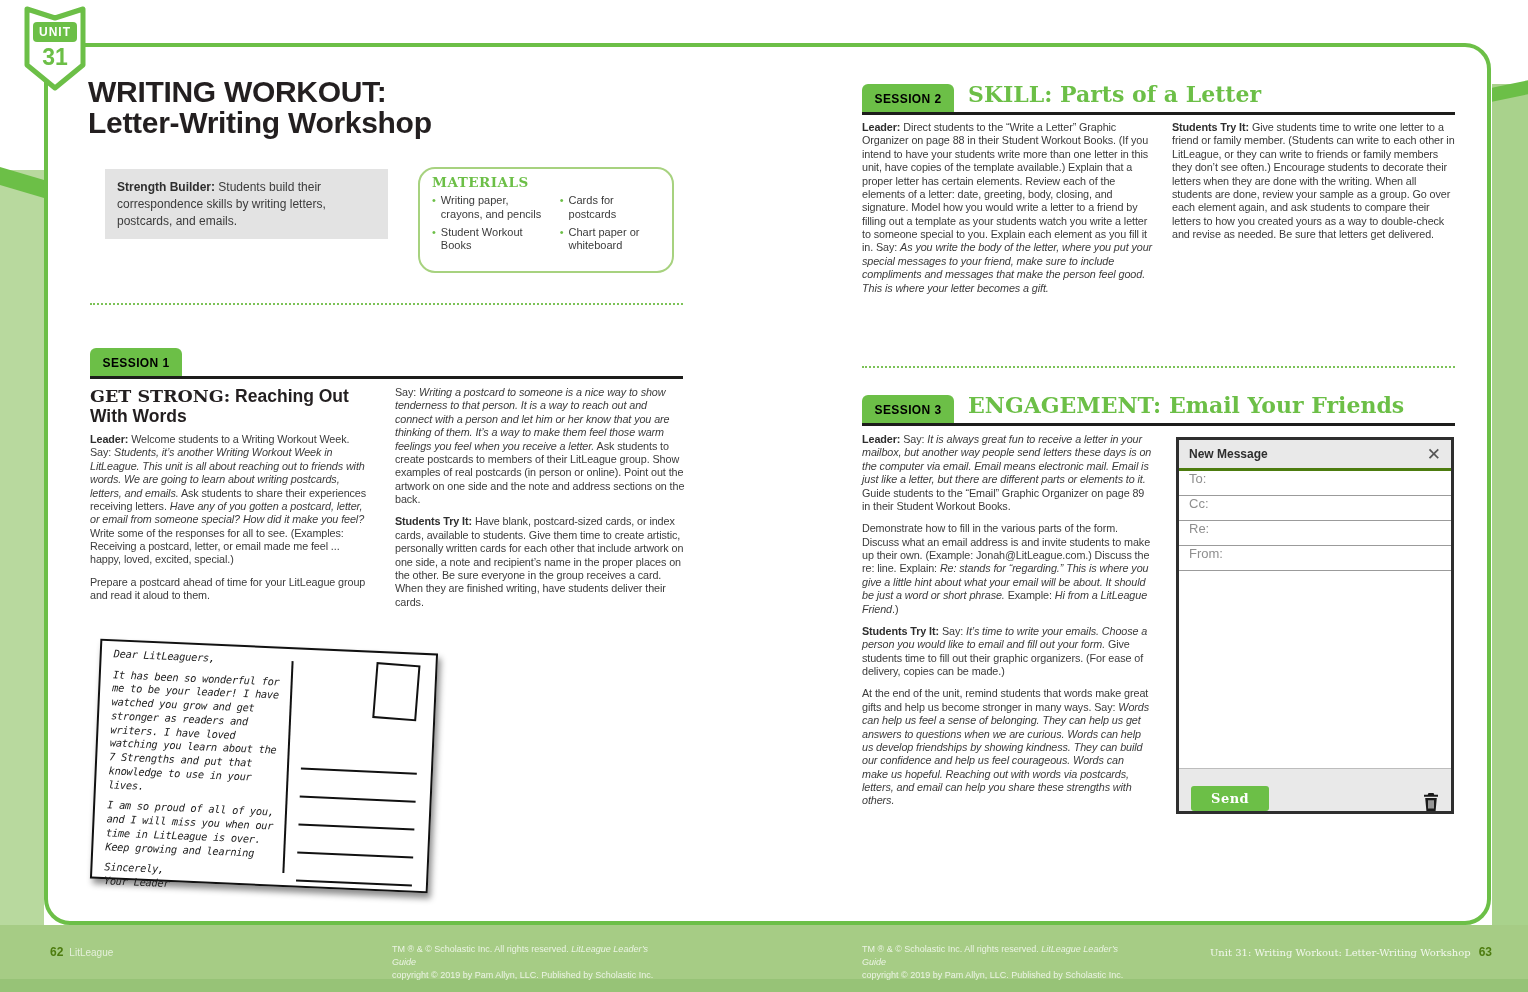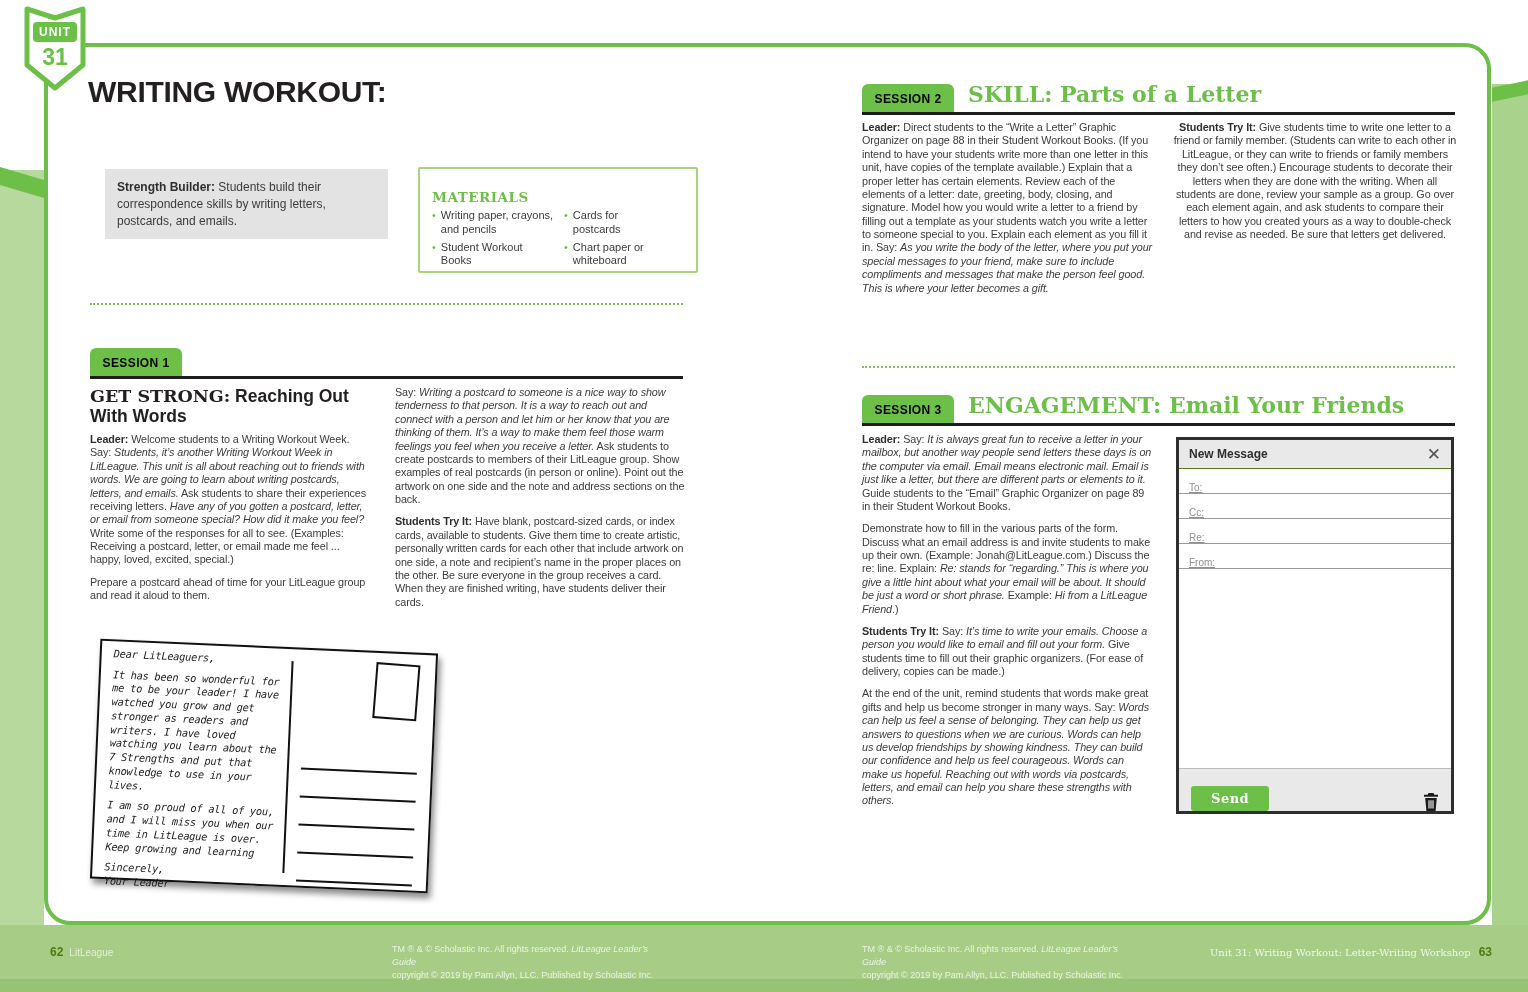--- a/index.html
+++ b/index.html
@@ -33,22 +33,22 @@
   .dotted{position:absolute;border-top:2px dotted #7cc257;height:0;}
   .bodycol{position:absolute;font-size:10.8px;line-height:1.24;letter-spacing:-0.1px;color:#3b3b3b;}
   .bodycol p{margin:0 0 9px 0;}
   .rb{font-weight:bold;color:#2e2e2e;}
   .ri{font-style:italic;}
   .rs{font-family:"DejaVu Serif", serif;font-weight:bold;color:#231f20;}
   .rsb{font-weight:bold;color:#231f20;}
   
   .strength-box{position:absolute;left:105px;top:169px;width:283px;box-sizing:border-box;background:#e3e3e3;
                 padding:10px 12px;font-size:12px;line-height:1.4;}
-  .materials-box{position:absolute;left:418px;top:167px;width:280px;height:106px;box-sizing:border-box;
-                 border:2px solid #a7d27f;border-radius:2px;padding:20px 12px;background:#fff;}
+  .materials-box{position:absolute;left:418px;top:167px;width:256px;height:106px;box-sizing:border-box;
+                 border:2px solid #a7d27f;border-radius:17px;padding:5px 12px;background:#fff;}
   .materials-title{font-size:13.5px;letter-spacing:.5px;margin-bottom:4px;}
   .materials-cols{display:flex;gap:10px;}
   .materials-col{font-size:11px;line-height:1.25;}
   .mat-item{display:flex;margin-bottom:4px;}
   .mat-item .bullet{color:#6cbf47;margin-right:5px;font-size:11px;}
   .materials-col.c1{width:122px;}
   .materials-col.c2{width:104px;}
   
   .get-strong{position:absolute;left:90px;top:386px;width:300px;font-size:17.5px;line-height:1.15;color:#231f20;}
   
@@ -57,26 +57,26 @@
   .pc-text{position:absolute;left:12px;top:6px;width:170px;font-family:"DejaVu Sans Mono", monospace;
            font-style:italic;font-size:10.4px;line-height:1.32;letter-spacing:-0.3px;color:#1c1c1c;}
   .pc-text p{margin:0 0 7px 0;}
   .pc-divider{position:absolute;left:190px;top:12px;bottom:12px;width:2px;background:#111;}
   .pc-stamp{position:absolute;right:16px;top:10px;width:40px;height:52px;border:2px solid #111;transform:rotate(2deg);}
   .pc-lines{position:absolute;right:14px;top:92px;width:116px;}
   .pc-line{height:26px;border-bottom:2px solid #111;}
   
   .email-win{position:absolute;left:1176px;top:437px;width:278px;height:377px;box-sizing:border-box;
              border:3px solid #2e2e2e;background:#fff;display:flex;flex-direction:column;}
-  .email-head{height:28px;background:#e9e9e9;border-bottom:1px solid #4d7c0f;display:flex;align-items:center;
+  .email-head{height:28px;background:#e9e9e9;border-bottom:3px solid #4d7c0f;display:flex;align-items:center;
               justify-content:space-between;padding:0 10px;flex:0 0 auto;}
   .email-title{font-weight:bold;font-size:12px;color:#2e2e2e;}
   .email-close{font-size:17px;color:#555;line-height:1;cursor:default;}
-  .email-row{height:24px;border-bottom:1px solid #9b9b9b;display:flex;align-items:flex-end;padding:0 10px;
-             font-size:10px;color:#8f8f8f;background:#fff;flex:0 0 auto;text-decoration:underline;}
+  .email-row{height:24px;border-bottom:1px solid #9b9b9b;display:flex;align-items:flex-start;padding:0 10px;
+             font-size:13px;color:#8f8f8f;background:#fff;flex:0 0 auto;}
   .email-body{flex:1 1 auto;background:#fff;}
   .email-foot{height:42px;background:#e9e9e9;border-top:1px solid #bdbdbd;display:flex;align-items:flex-end;
               justify-content:space-between;padding:0 12px;flex:0 0 auto;}
   .send-btn{background:#6cbf47;color:#fff;font-family:"DejaVu Serif", serif;font-weight:bold;font-size:13px;
             padding:5px 20px;border:none;border-radius:3px;letter-spacing:.5px;}
   
   .pagefoot-left{position:absolute;left:50px;top:945px;display:flex;align-items:baseline;}
   .pagenum{font-size:12px;font-weight:bold;color:#4d7c0f;}
   .brand{font-size:10px;color:rgba(255,255,255,.7);margin-left:6px;}
   .copyright{position:absolute;top:943px;width:280px;font-size:9px;line-height:1.45;color:rgba(255,255,255,.78);}
@@ -101,20 +101,21 @@
   <div class="unit-badge">
     <svg viewBox="0 0 62 86">
       <path d="M3 3 L31 12 L59 3 L59 59 L31 82 L3 59 Z" fill="#ffffff" stroke="#6cbf47" stroke-width="5" stroke-linejoin="round"></path>
     </svg>
     <div class="unit-pill">UNIT</div>
     <div class="unit-num">31</div>
   </div>
 
   <div class="page-title">
     <div>WRITING WORKOUT:</div>
+    <div>Letter-Writing Workshop</div>
   </div>
 
   <div class="strength-box"><span class="rb">Strength Builder:</span><span> Students build their correspondence skills by writing letters, postcards, and emails.</span></div>
 
   <div class="materials-box">
     <div class="materials-title green-head">MATERIALS</div>
     <div class="materials-cols">
       <div class="materials-col c1">
         <div class="mat-item">
             <span class="bullet">•</span>
@@ -176,21 +177,21 @@
     </div>
   </div>
 
   <div class="sess-badge" style="left:862px;top:84px;">SESSION 2</div>
   <div class="green-head" style="position:absolute;left:968px;top:81px;font-size:22px;">SKILL: Parts of a Letter</div>
   <div class="rule" style="left:862px;top:112px;width:593px;"></div>
 
   <div class="bodycol" style="left:862px;top:121px;width:292px;">
     <p><span class="rb">Leader:</span><span> Direct students to the “Write a Letter” Graphic Organizer on page 88 in their Student Workout Books. (If you intend to have your students write more than one letter in this unit, have copies of the template available.) Explain that a proper letter has certain elements. Review each of the elements of a letter: date, greeting, body, closing, and signature. Model how you would write a letter to a friend by filling out a template as your students watch you write a letter to someone special to you. Explain each element as you fill it in. Say: </span><span class="ri">As you write the body of the letter, where you put your special messages to your friend, make sure to include compliments and messages that make the person feel good. This is where your letter becomes a gift.</span></p>
   </div>
-  <div class="bodycol" style="left:1172px;top:121px;width:286px;text-align:center;">
+  <div class="bodycol" style="left:1172px;top:121px;width:286px;">
     <p><span class="rb">Students Try It:</span><span> Give students time to write one letter to a friend or family member. (Students can write to each other in LitLeague, or they can write to friends or family members they don’t see often.) Encourage students to decorate their letters when they are done with the writing. When all students are done, review your sample as a group. Go over each element again, and ask students to compare their letters to how you created yours as a way to double-check and revise as needed. Be sure that letters get delivered.</span></p>
   </div>
 
   <div class="dotted" style="left:862px;top:366px;width:593px;"></div>
 
   <div class="sess-badge" style="left:862px;top:395px;">SESSION 3</div>
   <div class="green-head" style="position:absolute;left:968px;top:392px;font-size:22px;">ENGAGEMENT: Email Your Friends</div>
   <div class="rule" style="left:862px;top:423px;width:593px;"></div>
 
   <div class="bodycol" style="left:862px;top:433px;width:290px;">

